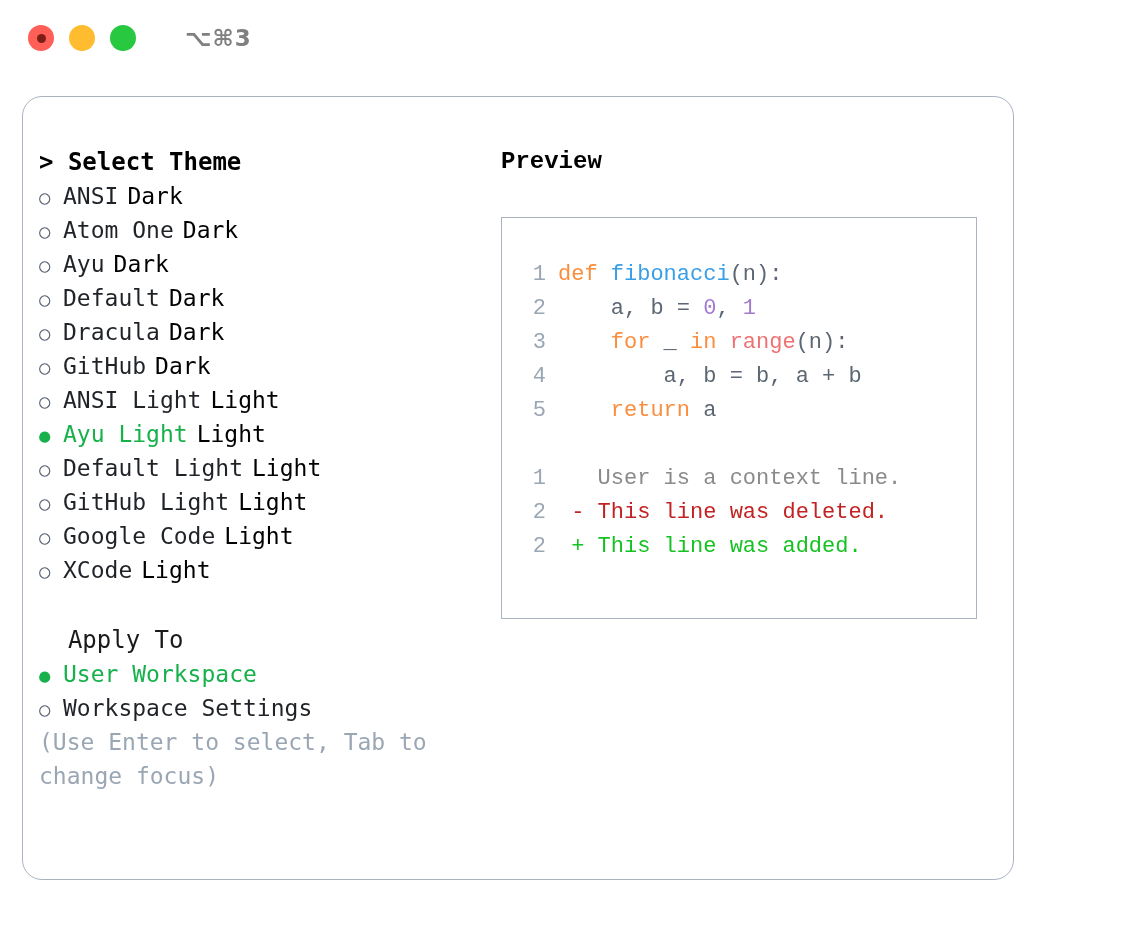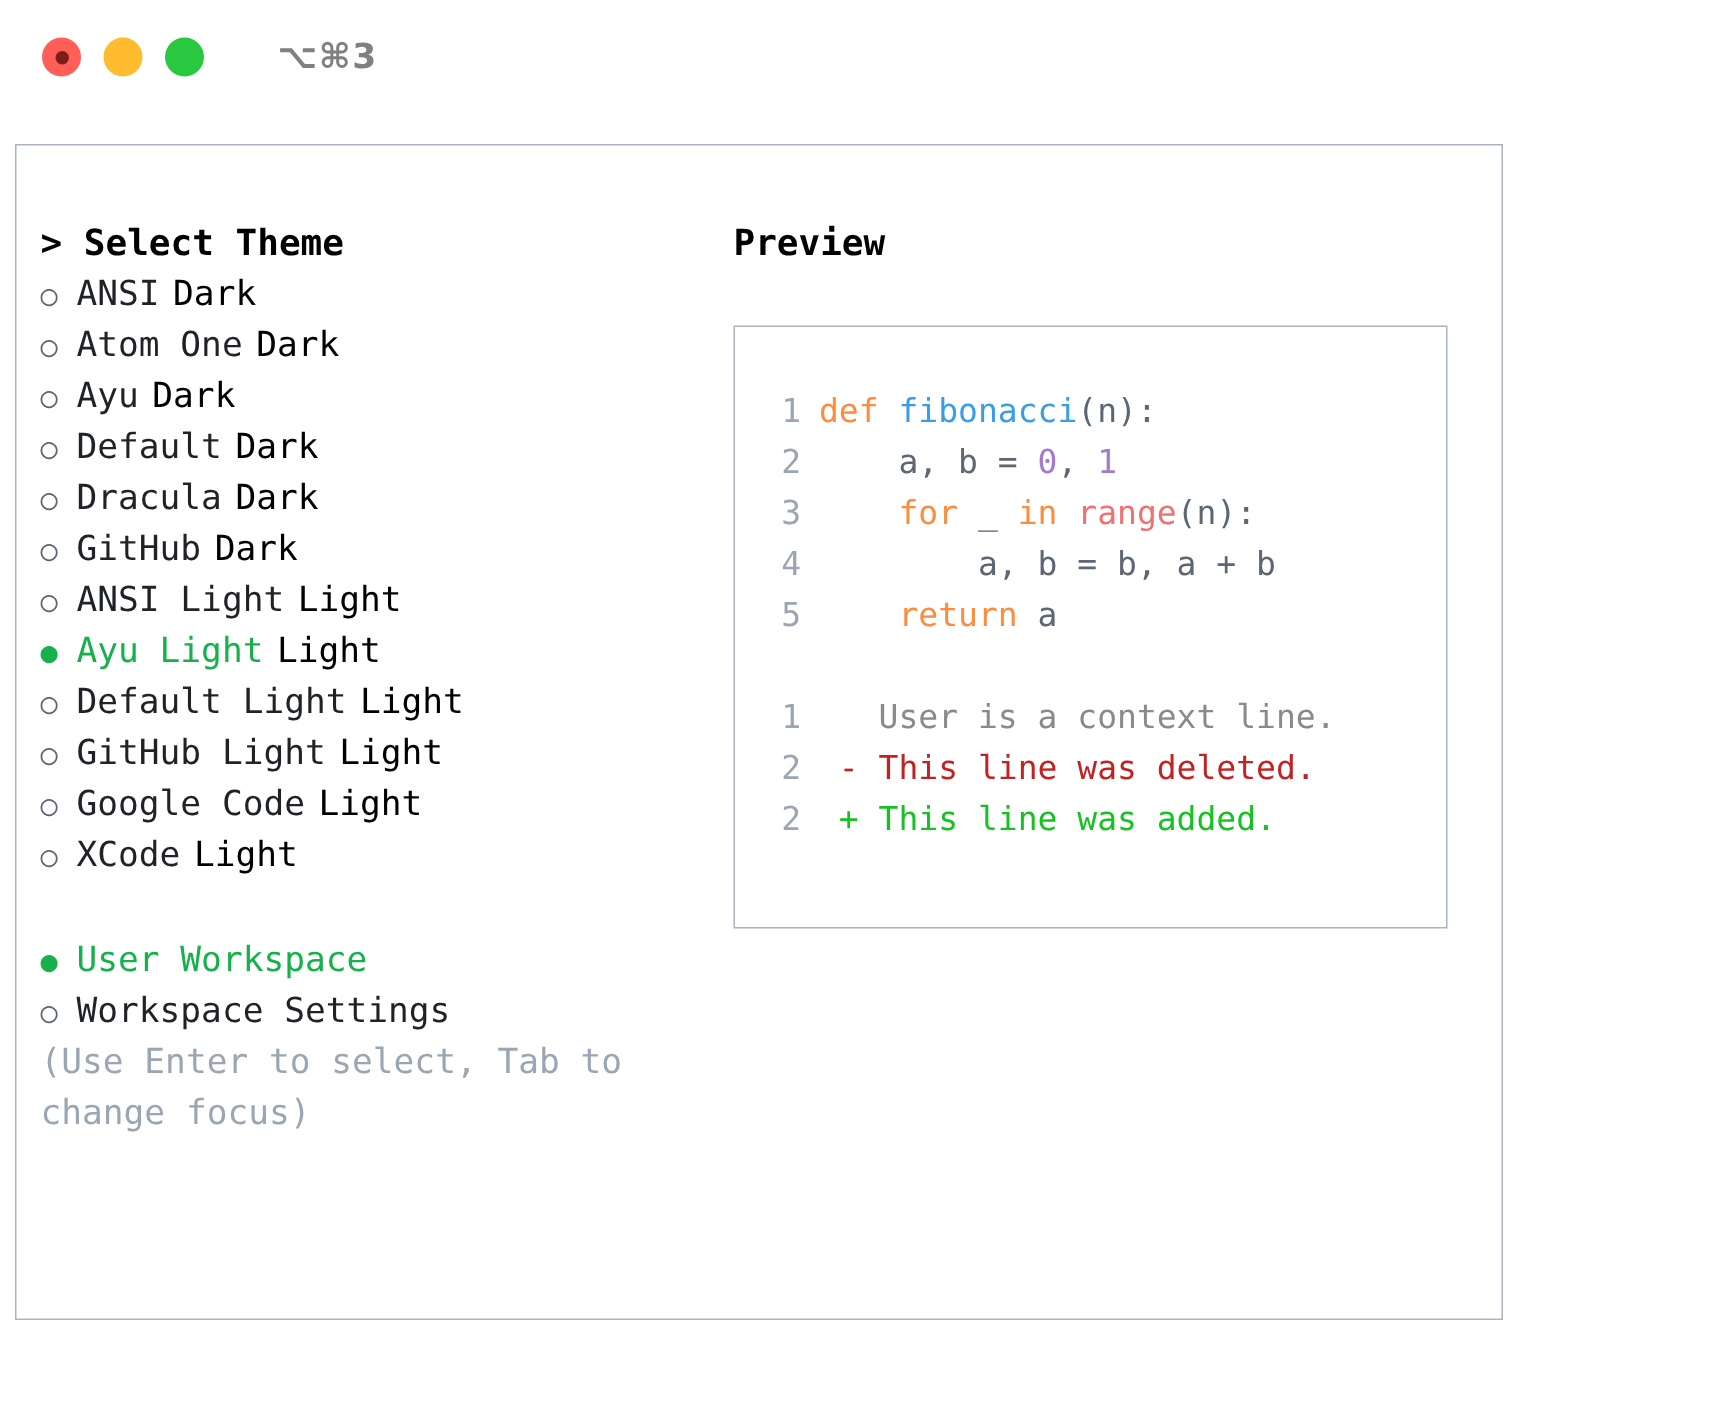--- a/index.html
+++ b/index.html
@@ -65,26 +65,26 @@
     font-size: 23px;
     font-weight: 700;
     color: #808080;
     letter-spacing: 1px;
     white-space: pre;
   }
 
   
   .panel {
     position: absolute;
-    left: 10px;
+    left: 22px;
     top: 96px;
     width: 992px;
     height: 784px;
     border: 1px solid #aab4c0;
-    border-radius: 0;
+    border-radius: 20px;
     box-sizing: border-box;
     background: #ffffff;
   }
 
   .columns {
     position: absolute;
     left: 0;
     top: 0;
     width: 100%;
     height: 100%;
@@ -141,20 +141,21 @@
     color: #9aa6b4;
     width: 400px;
   }
 
   
   .right-col {
     position: absolute;
     left: 478px;
     top: 48px;
     width: 500px;
+    font-family: Liberation Mono, monospace;
   }
   .preview-box {
     margin-top: 38px;
     width: 476px;
     height: 402px;
     border: 1px solid #aab4c0;
     background: #ffffff;
     box-sizing: border-box;
     padding: 40px 0 0 14px;
   }
@@ -210,20 +211,21 @@
             <div class="opt-row"><span class="bullet">○</span><span class="opt-label">GitHub</span><span class="opt-kind">Dark</span></div>
             <div class="opt-row"><span class="bullet">○</span><span class="opt-label">ANSI Light</span><span class="opt-kind">Light</span></div>
             <div class="opt-row selected"><span class="bullet on">●</span><span class="opt-label">Ayu Light</span><span class="opt-kind">Light</span></div>
             <div class="opt-row"><span class="bullet">○</span><span class="opt-label">Default Light</span><span class="opt-kind">Light</span></div>
             <div class="opt-row"><span class="bullet">○</span><span class="opt-label">GitHub Light</span><span class="opt-kind">Light</span></div>
             <div class="opt-row"><span class="bullet">○</span><span class="opt-label">Google Code</span><span class="opt-kind">Light</span></div>
             <div class="opt-row"><span class="bullet">○</span><span class="opt-label">XCode</span><span class="opt-kind">Light</span></div>
           </div>
 
         <div class="apply-block">
+          <div class="section-head unfocused">  Apply To</div>
           <div id="apply-list">
               <div class="opt-row selected"><span class="bullet on">●</span><span class="opt-label">User Workspace</span></div>
               <div class="opt-row"><span class="bullet">○</span><span class="opt-label">Workspace Settings</span></div>
             </div>
         </div>
 
         <div class="hint">(Use Enter to select, Tab to change focus)</div>
       </div>
 
       <div class="right-col">

